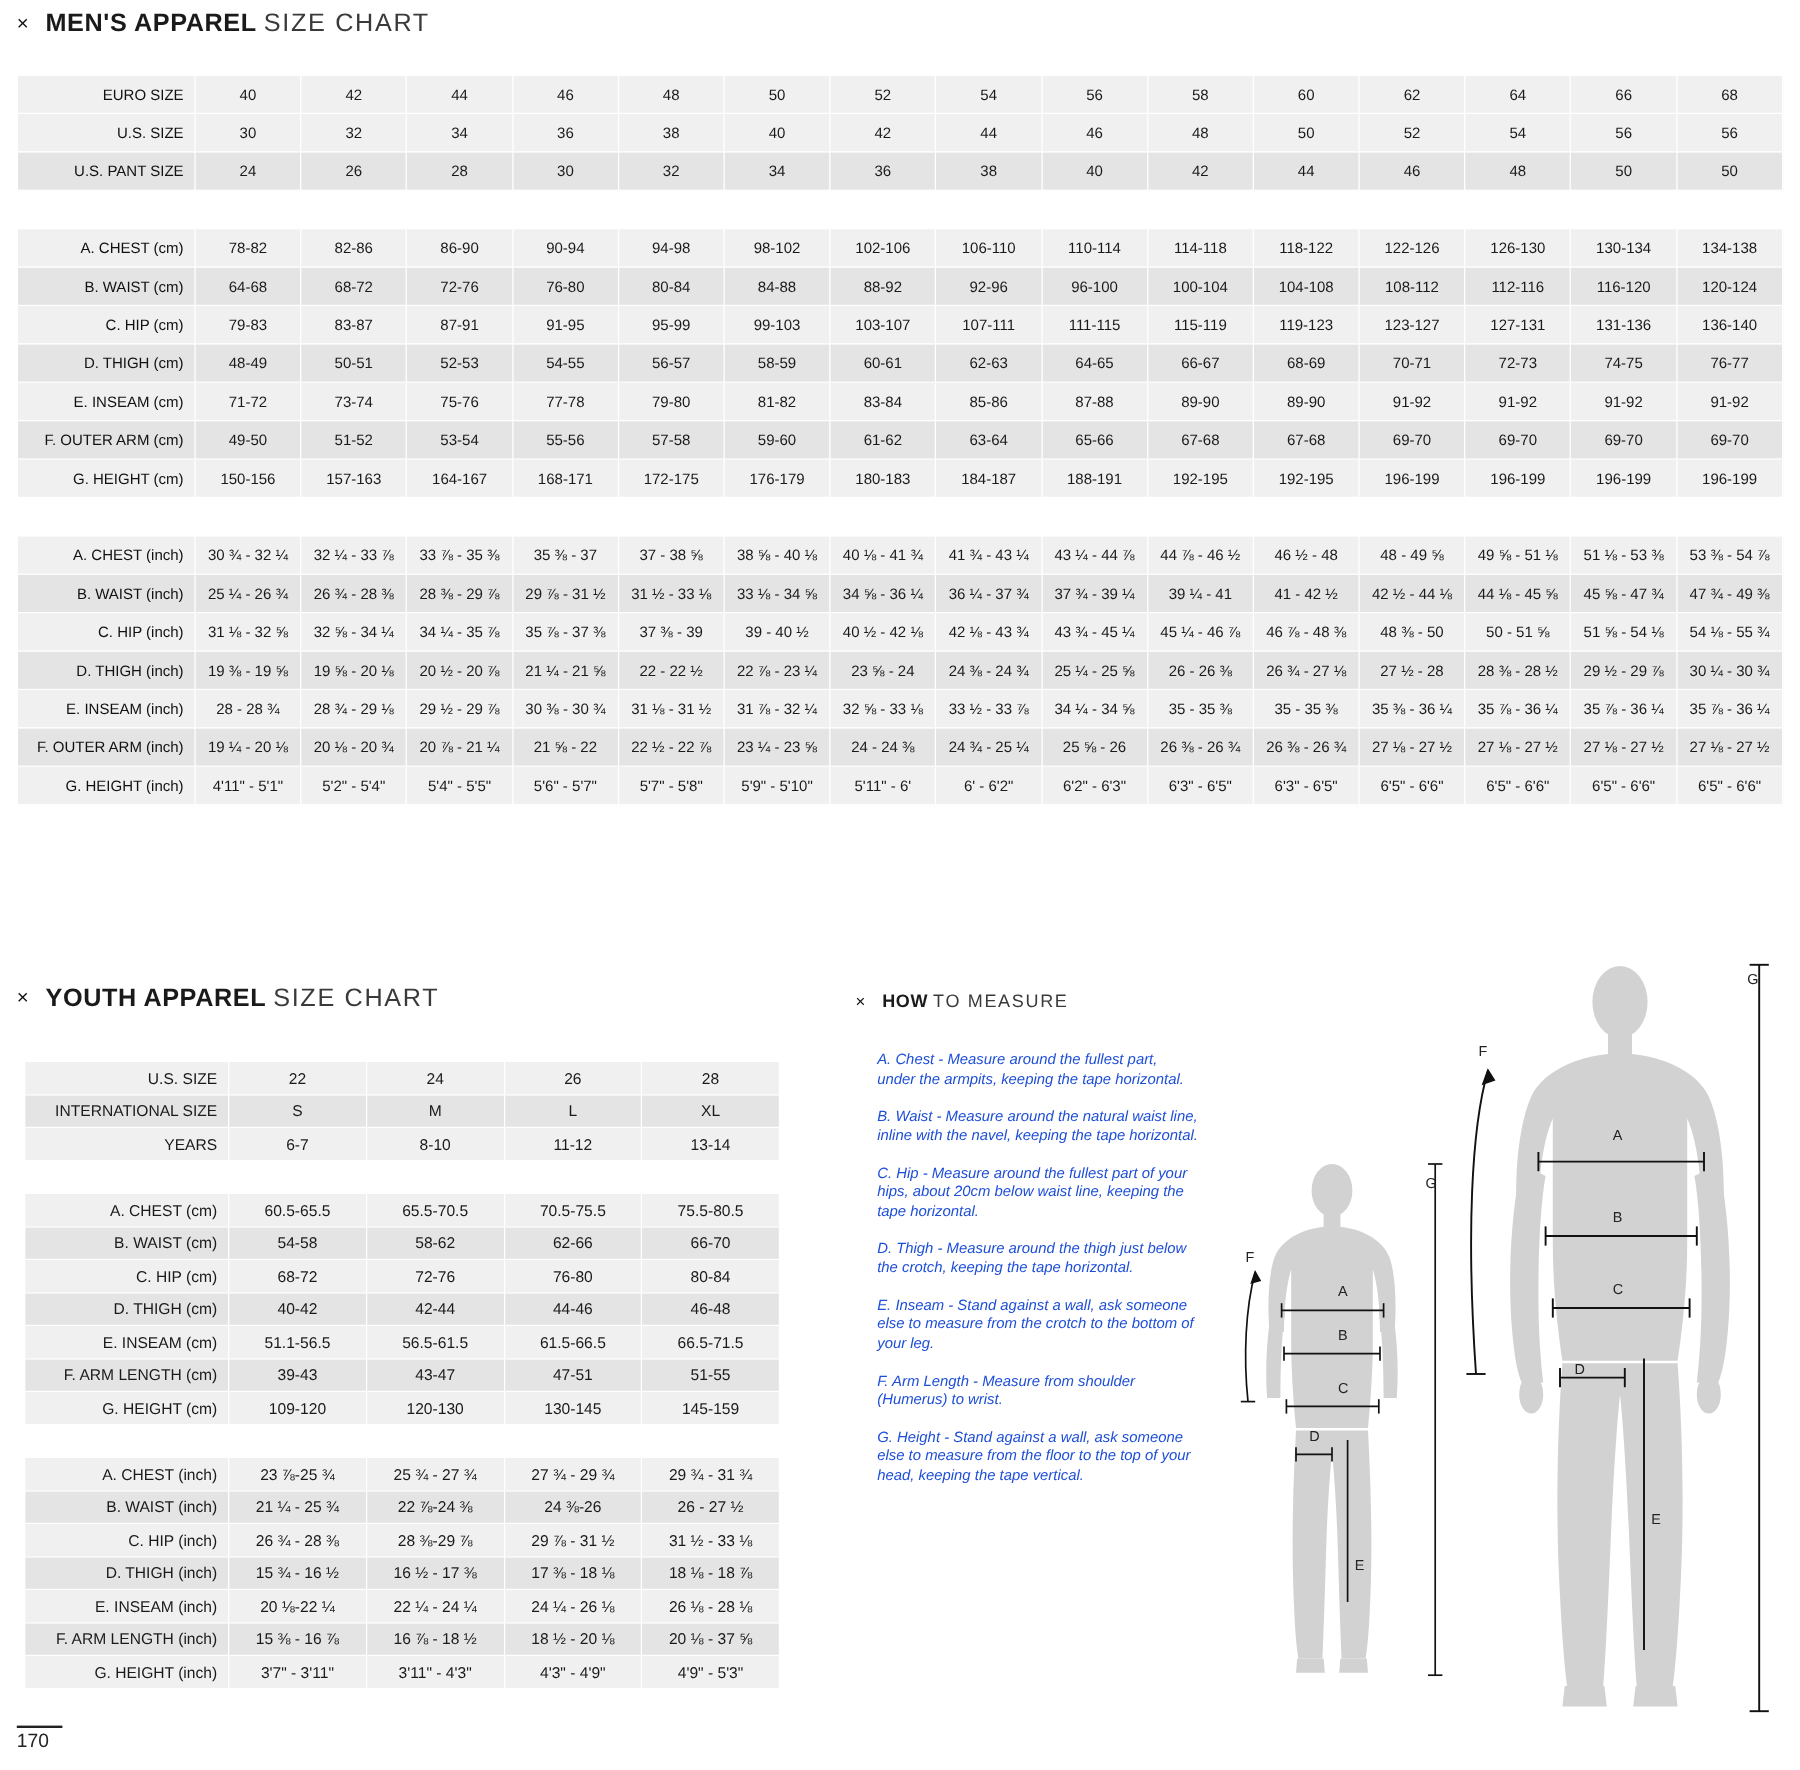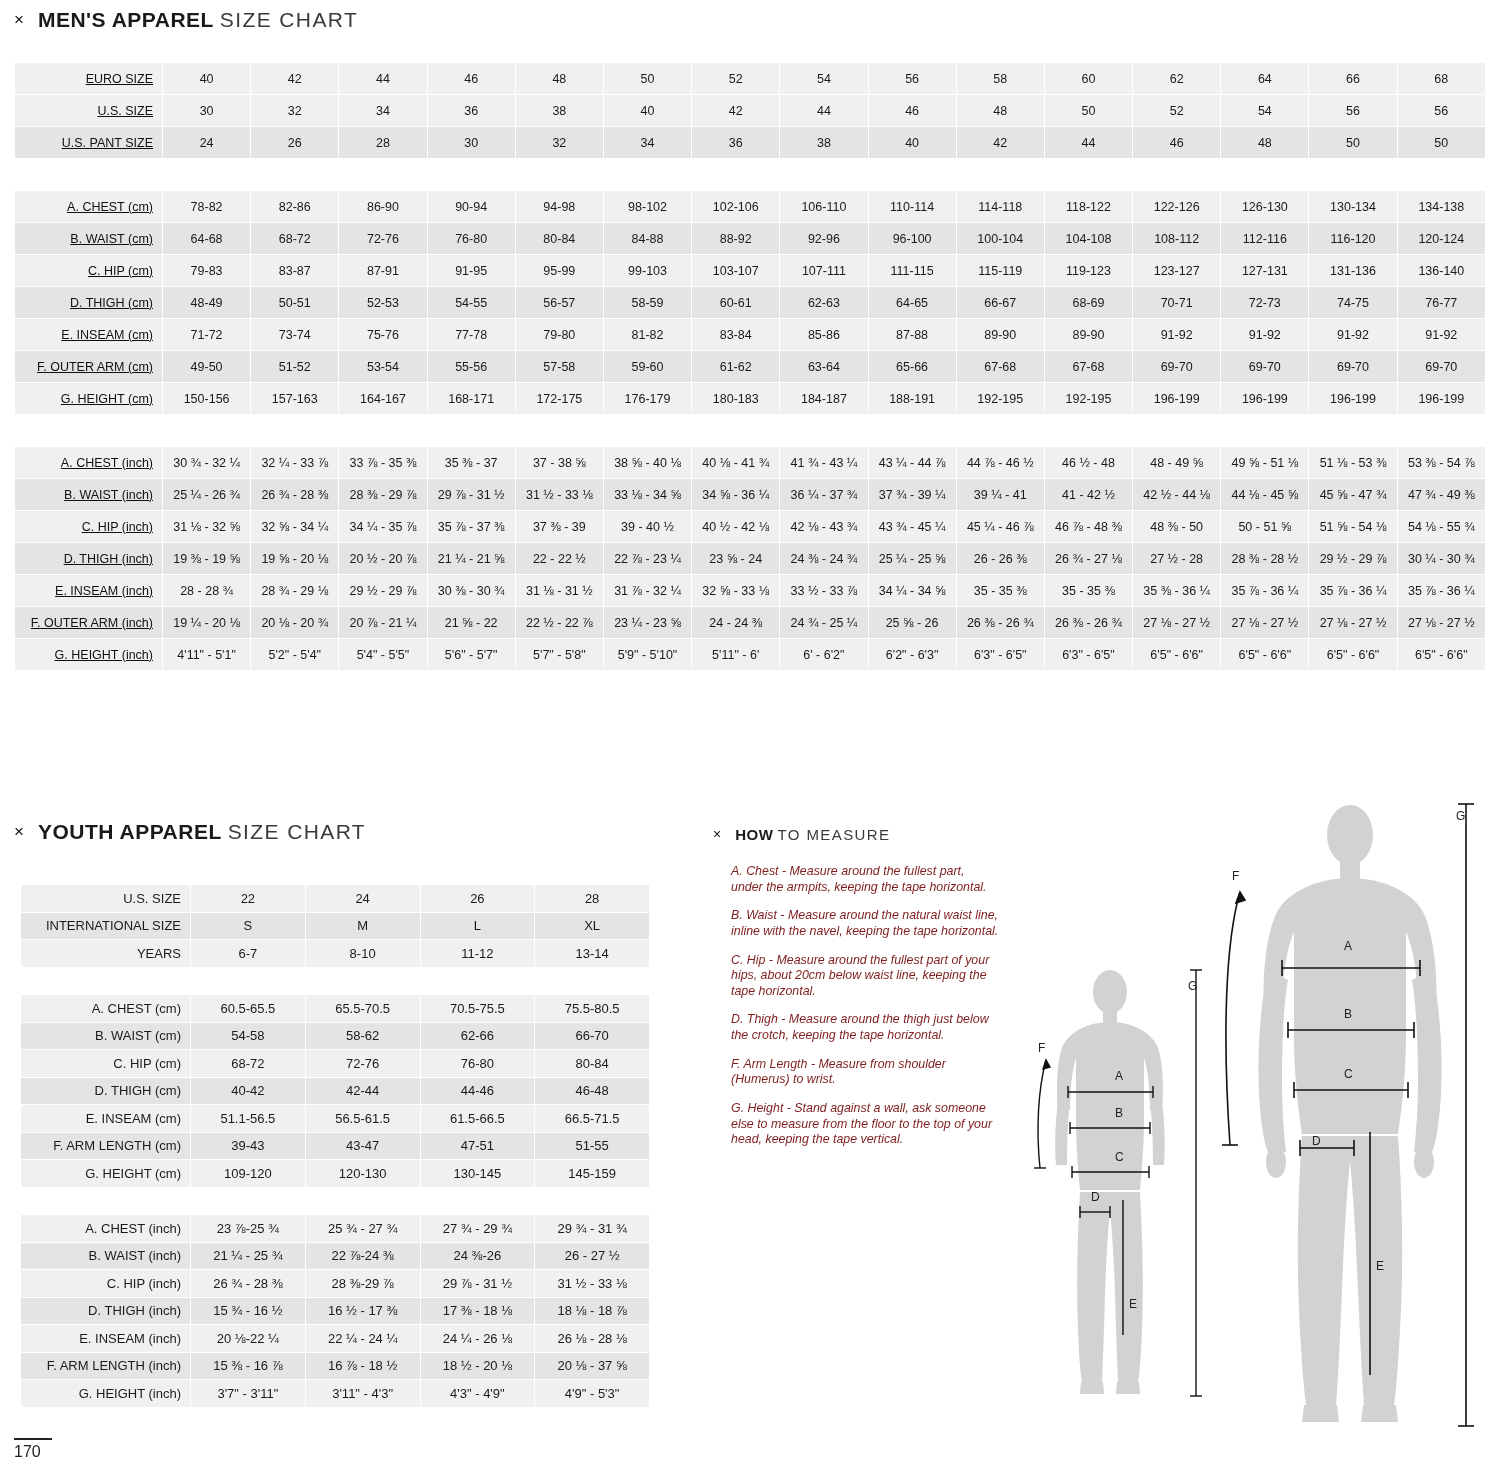--- a/index.html
+++ b/index.html
@@ -28,36 +28,36 @@
   #howto-title { position:absolute; left:713px; top:826px; font-size:15px; }
 
   
   table { border-collapse: collapse; }
   td, th { text-align:center; font-weight:normal; }
 
   
   .mens-wrap { position:absolute; left:14px; top:62px; }
   table.mens { width: 1472px; table-layout: fixed; }
   table.mens td { font-size: 12.5px; padding: 0; height: 32px; border: 1px solid #ffffff; }
-  table.mens td.lbl { text-align:right; padding-right:9px; width:148px; font-size:12.5px; color:#111;text-decoration:underline; }
+  table.mens td.lbl { text-align:right; padding-right:9px; width:148px; font-size:12.5px; color:#111; }
   .band-a td { background:#f0f0f0; }
   .band-b td { background:#e4e4e4; }
   .spacer-row td { height: 16px; background:#ffffff !important; border:none; }
 
   
   .youth-wrap { position:absolute; left:20px; top:884px; }
   table.youth { width: 630px; table-layout: fixed; }
   table.youth td { font-size: 13px; padding:0; height: 27.5px; border:1px solid #ffffff; }
   table.youth td.lbl { text-align:right; padding-right:9px; width:170px; }
 
   
   .howto { position:absolute; left:731px; top:860px; width:268px; }
   .howto p {
     font-style: italic; font-size: 12.4px; line-height: 1.26;
-    margin: 4px 0 13px 0; color:#7f1d1d;
+    margin: 16px 0 13px 0; color:#1d4ed8;
   }
 
   
   .figures { position:absolute; left:1010px; top:790px; width:480px; height:640px; }
 
   
   .footer { position:absolute; left:14px; bottom:14px; width:48px; }
   .footer .rule { border-top:2px solid #222; width:38px; margin-bottom:3px;}
   .footer .num { font-size:16px; color:#222; }
 
@@ -534,20 +534,21 @@
   <div class="title-row" id="howto-title">
     <span class="xmark" style="font-size:14px">×</span>
     <span><span class="title-bold">HOW</span>
     <span class="title-light">TO MEASURE</span></span>
   </div>
   <div class="howto" id="howto-list">
       <p>A. Chest - Measure around the fullest part, under the armpits, keeping the tape horizontal.</p>
       <p>B. Waist - Measure around the natural waist line, inline with the navel, keeping the tape horizontal.</p>
       <p>C. Hip - Measure around the fullest part of your hips, about 20cm below waist line, keeping the tape horizontal.</p>
       <p>D. Thigh - Measure around the thigh just below the crotch, keeping the tape horizontal.</p>
+      <p>E. Inseam - Stand against a wall, ask someone else to measure from the crotch to the bottom of your leg.</p>
       <p>F. Arm Length  - Measure from shoulder (Humerus) to wrist.</p>
       <p>G. Height  - Stand against a wall, ask someone else to measure from the floor to the top of your head, keeping the tape vertical.</p>
     </div>
 
   <div class="figures">
     <svg width="480" height="640" viewBox="0 0 480 640" xmlns="http://www.w3.org/2000/svg">
 
       <g fill="#d2d2d2">
 
         <ellipse cx="100" cy="202" rx="17" ry="22"></ellipse>

